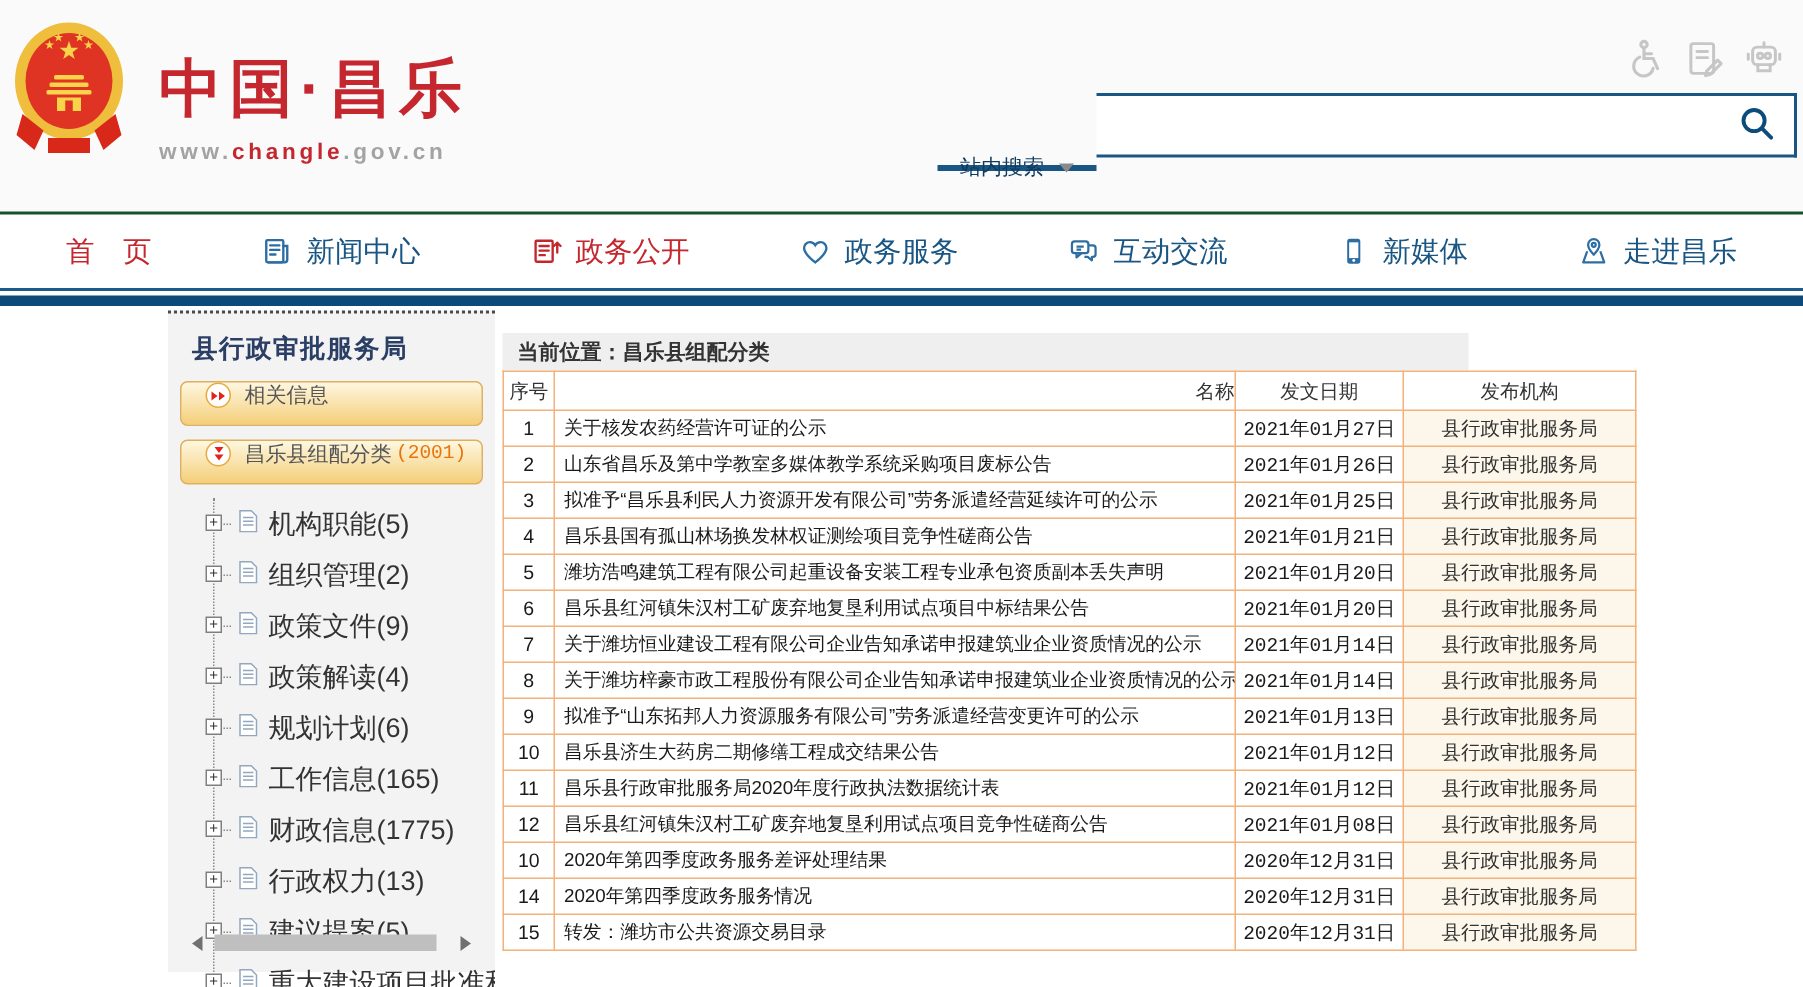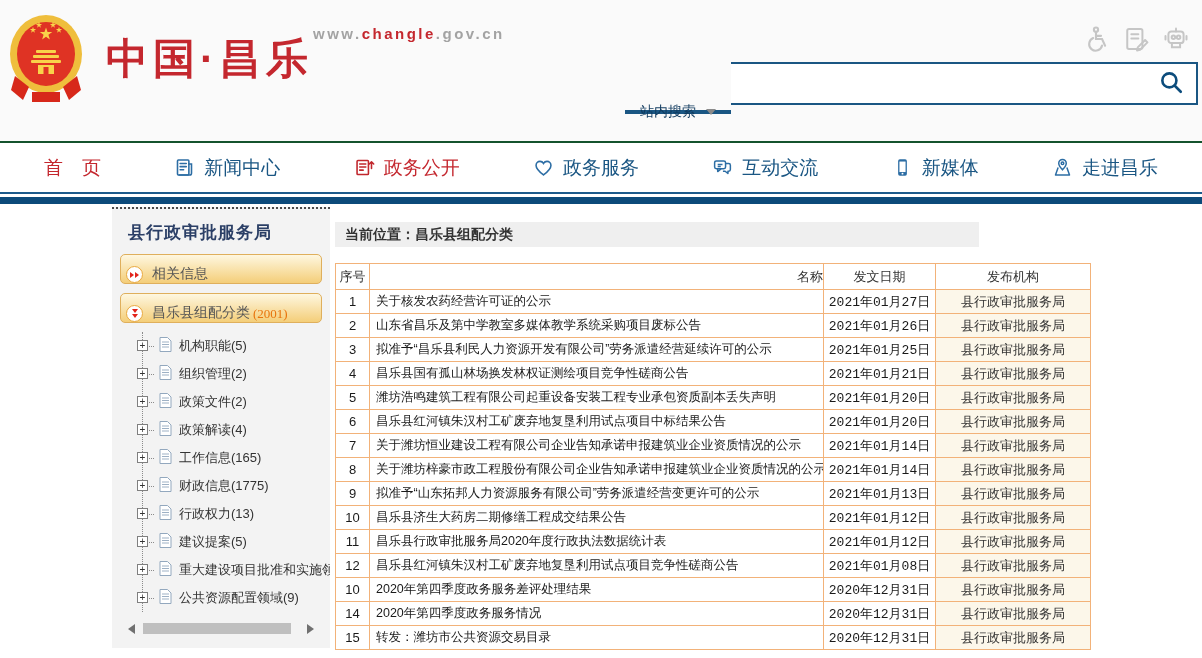--- a/index.html
+++ b/index.html
@@ -4,21 +4,21 @@
 <style>
   *{margin:0;padding:0;box-sizing:border-box;}
   html,body{width:1202px;height:658px;}
   body{font-family:"Liberation Sans",sans-serif;background:#fff;overflow:hidden;}
   .page{position:relative;width:1202px;height:658px;background:#fff;}
 
   
   .site-header{position:absolute;top:0;left:0;width:100%;height:141px;background:#FAFAFA;}
   .logo{position:absolute;left:8px;top:12px;display:flex;align-items:flex-start;text-decoration:none;cursor:pointer;}
   .emblem svg{display:block;}
-  .title-block{margin-left:22px;display:flex;flex-direction:row;}
+  .title-block{margin-left:22px;display:flex;flex-direction:column;}
   .site-title{font-size:42px;font-weight:bold;color:var(--accent-red,#C4272E);letter-spacing:5px;margin-top:26px;line-height:1;}
   .site-url{margin-top:13px;font-size:15px;font-weight:bold;letter-spacing:2.5px;color:#A3A3A3;}
   .site-url .u-red{color:var(--accent-red,#C4272E);}
   .quick-icons{position:absolute;top:25px;right:12px;display:flex;gap:12px;}
   .quick-btn{background:none;border:none;cursor:pointer;padding:0;display:flex;}
   .search-bar{position:absolute;left:625px;top:62px;width:573px;height:43px;display:flex;}
   .search-scope{width:106px;background:#fff;border:2px solid var(--nav-blue,#1A5683);display:flex;align-items:center;justify-content:center;gap:10px;font-size:14px;color:#103A5E;cursor:pointer;font-family:inherit;margin-top:48px;}
   .caret{width:0;height:0;border-left:5px solid transparent;border-right:5px solid transparent;border-top:6px solid #8A8A8A;}
   .search-input-wrap{flex:1;border:2px solid var(--nav-blue,#1A5683);border-left:none;background:#fff;display:flex;align-items:center;}
   .search-input{flex:1;border:none;outline:none;height:100%;font-size:15px;padding:0 10px;background:transparent;font-family:inherit;}
@@ -34,43 +34,43 @@
   .nav-rule .thin{height:2px;background:#1C5A8B;}
   .nav-rule .gap{height:3px;background:#fff;}
   .nav-rule .thick{height:7px;background:var(--bar-dark-blue,#0C4A7A);}
 
   
   .main{position:absolute;top:204px;left:0;width:100%;height:454px;}
 
   
   .sidebar{position:absolute;left:112px;top:3px;width:218px;height:441px;background:var(--sidebar-bg,#F3F3F3);border-top:2px dotted #4A4A4A;}
   .sidebar-title{padding:12px 0 8px 16px;font-size:17px;font-weight:bold;color:var(--title-navy,#2B3F66);letter-spacing:1px;}
-  .gold-btn{display:flex;align-items:flex-end;width:202px;height:30px;margin:2px auto 9px;border:1px solid var(--gold-border,#DFAF5C);border-radius:5px;background:linear-gradient(var(--gold-grad-top,#FEF7E0),var(--gold-grad-bottom,#F4CE79));cursor:pointer;padding-left:5px;gap:9px;font-family:Liberation Serif, serif;}
+  .gold-btn{display:flex;align-items:flex-start;width:202px;height:30px;margin:2px auto 9px;border:1px solid var(--gold-border,#DFAF5C);border-radius:5px;background:linear-gradient(var(--gold-grad-top,#FEF7E0),var(--gold-grad-bottom,#F4CE79));cursor:pointer;padding-left:16px;gap:9px;font-family:Liberation Mono, monospace;}
   .gb-icon{width:17px;height:17px;min-width:17px;border-radius:50%;background:#fff;border:1px solid #E9A93F;display:flex;align-items:center;justify-content:center;}
   .g-right{display:flex;gap:1px;}
   .g-right::before,.g-right::after{content:"";width:0;height:0;border-left:4px solid #E2231A;border-top:3px solid transparent;border-bottom:3px solid transparent;}
   .g-down{display:flex;flex-direction:column;align-items:center;gap:1px;}
   .g-down::before,.g-down::after{content:"";width:0;height:0;border-top:4px solid #E2231A;border-left:3px solid transparent;border-right:3px solid transparent;}
   .gb-label{font-size:14px;color:#555;white-space:nowrap;}
   .gb-count{font-size:13px;color:#E8740C;margin-left:-6px;}
   .tree{list-style:none;margin:4px 0 0 30px;border-left:1px dotted #8A8A8A;}
-  .tree-item{position:relative;display:flex;align-items:center;gap:7px;padding:5px 0 5px 16px;font-size:13px;color:#333;cursor:pointer;white-space:nowrap;text-align:right;}
+  .tree-item{position:relative;display:flex;align-items:center;gap:7px;padding:5px 0 5px 16px;font-size:18px;color:#333;cursor:pointer;white-space:nowrap;text-align:right;}
   .tree-item::before{content:"";position:absolute;left:0;top:50%;width:11px;border-top:1px dotted #8A8A8A;}
   .plus{position:absolute;left:-6px;top:calc(50% - 6px);width:11px;height:11px;background:#fff;border:1px solid #7F7F7F;font-size:10px;line-height:9px;text-align:center;color:#333;}
   .plus::before{content:"+";}
   .tree-label{overflow:hidden;max-width:166px;}
   .hscroll{position:absolute;left:16px;right:16px;bottom:12px;height:15px;display:flex;align-items:center;}
   .arr{width:0;height:0;border-top:5px solid transparent;border-bottom:5px solid transparent;border-right:7px solid #707070;cursor:pointer;}
   .arr.right{border-right:none;border-left:7px solid #707070;margin-left:auto;}
   .thumb{width:148px;height:11px;background:#BFBFBF;margin-left:8px;cursor:grab;}
 
   
   .content{position:absolute;left:335px;top:0;width:644px;}
   .breadcrumb{margin-top:18px;height:25px;line-height:25px;background:var(--breadcrumb-bg,#EFEFEF);font-size:14px;font-weight:bold;color:#333;padding-left:10px;}
-  .doc-table{margin-top:16px;width:755px;border-collapse:collapse;table-layout:fixed;font-size:13px;color:#1A1A1A;}
+  .doc-table{margin-top:0;width:755px;border-collapse:collapse;table-layout:fixed;font-size:13px;color:#1A1A1A;}
   .doc-table th,.doc-table td{border:1px solid var(--table-border,#F2B279);background:#fff;}
   .doc-table th{height:26px;font-weight:normal;color:#333;}
   .doc-table td{height:24px;}
   th.col-0{width:34px;} th.col-1{width:454px;text-align:right;} th.col-2{width:112px;} th.col-3{width:155px;}
   .c-no{text-align:center;}
   .c-name{padding:0 6px;font-size:12.5px;white-space:nowrap;overflow:hidden;cursor:pointer;}
   .c-date{text-align:center;font-family:Liberation Mono, monospace;}
   .c-org{text-align:center;background:var(--org-cell-bg,#FCF7EA) !important;color:#333;}
 </style>
 </head>
@@ -269,29 +269,37 @@
                 <path d="M3 5h7M3 7.5h7M3 10h7" stroke="#93A8BE" stroke-width="0.9"></path>
               </svg></span>
             <span class="tree-label">组织管理(2)</span>
           </li>
           <li class="tree-item">
             <span class="plus"></span>
             <span class="icon doc"><svg width="13" height="15" viewBox="0 0 13 15">
                 <path d="M1 .5h7.5l3.5 3.5v10.5H1z" fill="#fff" stroke="#93A8BE"></path>
                 <path d="M3 5h7M3 7.5h7M3 10h7" stroke="#93A8BE" stroke-width="0.9"></path>
               </svg></span>
-            <span class="tree-label">政策文件(2)</span>
+            <span class="tree-label">政策文件(9)</span>
           </li>
           <li class="tree-item">
             <span class="plus"></span>
             <span class="icon doc"><svg width="13" height="15" viewBox="0 0 13 15">
                 <path d="M1 .5h7.5l3.5 3.5v10.5H1z" fill="#fff" stroke="#93A8BE"></path>
                 <path d="M3 5h7M3 7.5h7M3 10h7" stroke="#93A8BE" stroke-width="0.9"></path>
               </svg></span>
             <span class="tree-label">政策解读(4)</span>
+          </li>
+          <li class="tree-item">
+            <span class="plus"></span>
+            <span class="icon doc"><svg width="13" height="15" viewBox="0 0 13 15">
+                <path d="M1 .5h7.5l3.5 3.5v10.5H1z" fill="#fff" stroke="#93A8BE"></path>
+                <path d="M3 5h7M3 7.5h7M3 10h7" stroke="#93A8BE" stroke-width="0.9"></path>
+              </svg></span>
+            <span class="tree-label">规划计划(6)</span>
           </li>
           <li class="tree-item">
             <span class="plus"></span>
             <span class="icon doc"><svg width="13" height="15" viewBox="0 0 13 15">
                 <path d="M1 .5h7.5l3.5 3.5v10.5H1z" fill="#fff" stroke="#93A8BE"></path>
                 <path d="M3 5h7M3 7.5h7M3 10h7" stroke="#93A8BE" stroke-width="0.9"></path>
               </svg></span>
             <span class="tree-label">工作信息(165)</span>
           </li>
           <li class="tree-item">

